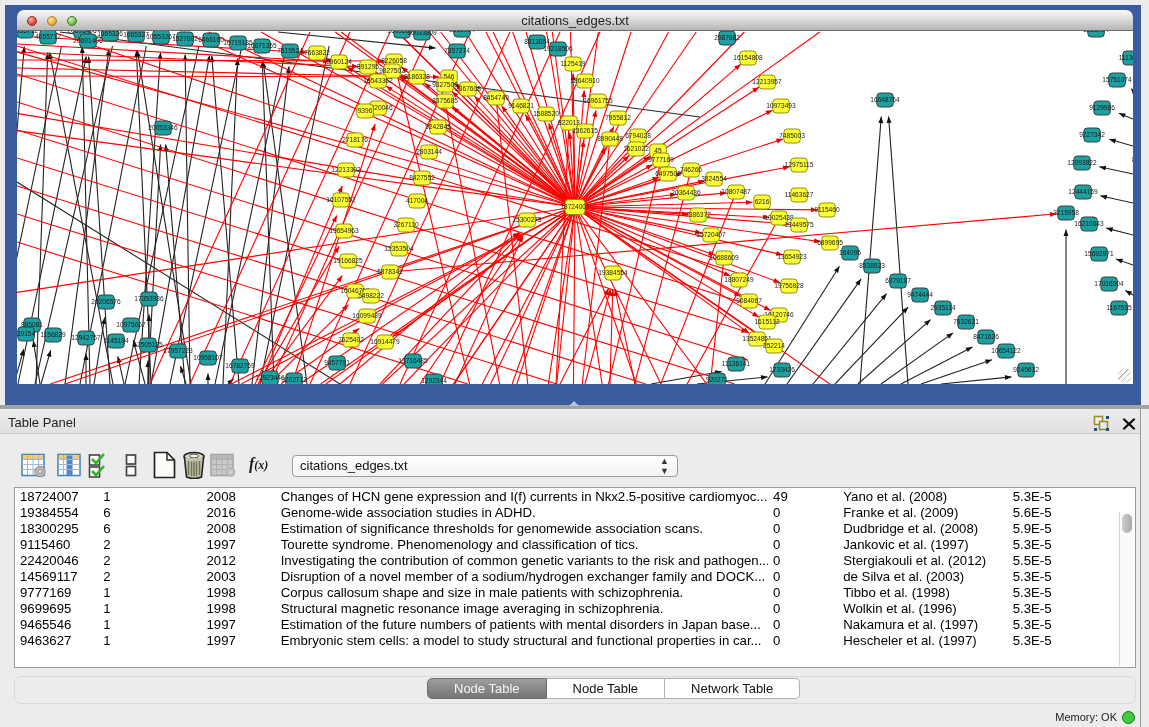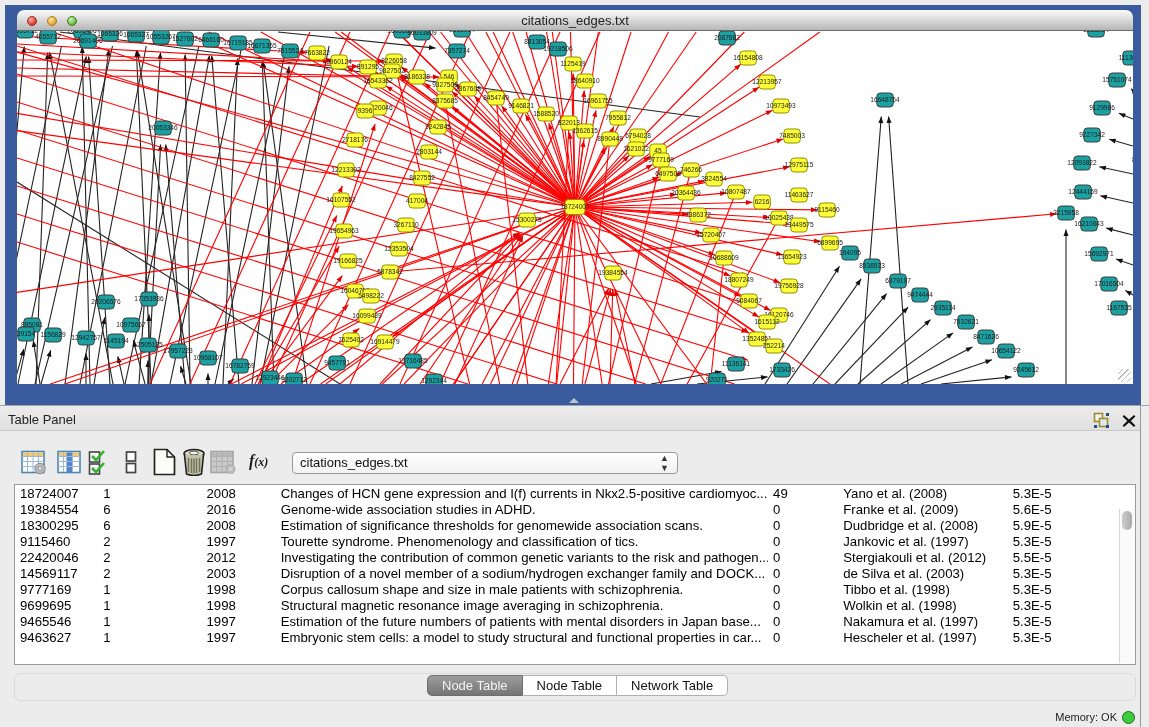--- a/index.html
+++ b/index.html
@@ -5,42 +5,42 @@
 #stage{position:relative;width:1149px;height:727px}
 #blue{position:absolute;left:5px;top:5px;width:1136px;height:400px;background:#3a5c9e}
 #win{position:absolute;left:17px;top:10px;width:1116px;height:374px}
 #titlebar{position:absolute;left:0;top:0;width:1116px;height:21px;border-radius:7px 7px 0 0;
  background:linear-gradient(#fafafa,#d6d6d6 55%,#b6b6b6);border-bottom:1px solid #6b6b6b;}
 #titlebar .tl{position:absolute;top:6px;width:10px;height:10px;border-radius:50%}
 #title{position:absolute;left:0;top:2.5px;width:100%;text-align:center;font-size:13px;color:#222}
 #canvas{position:absolute;left:0;top:21px;width:1116px;height:353px;background:#fff;overflow:hidden}
 #grip{position:absolute;right:2px;bottom:2px;width:13px;height:13px;
  background:repeating-linear-gradient(135deg,transparent 0 3px,#bbb 3px 4px)}
-#panel{position:absolute;left:0;top:405px;width:1149px;height:322px;background:#ececec;border-top:1px solid #a3a3a3}
+#panel{position:absolute;left:0;top:405px;width:1149px;height:322px;background:#ececec;border-top:4px solid #a3a3a3}
 #pbar{position:absolute;left:0;top:0;width:1149px;height:25px;background:linear-gradient(#ececec,#e0e0e0);border-bottom:1px solid #c8c8c8}
 #handle{position:absolute;left:569px;top:-8px;width:0;height:0;border-left:5px solid transparent;border-right:5px solid transparent;border-bottom:5px solid #b9c3d6}
 #ptitle{position:absolute;left:8px;top:6px;font-size:13px;color:#222}
 #pright{position:absolute;right:13px;top:5px}
 #toolbar{position:absolute;left:0px;top:38px;height:40px;width:300px}
 .ticon{position:absolute}
 #combo{position:absolute;left:292px;top:46px;width:386px;height:22px;border:1px solid #9a9a9a;border-radius:4px;
  background:linear-gradient(#ffffff,#f2f2f2);font-size:13px;color:#111;line-height:20px;padding-left:7px}
 #combo .arr{position:absolute;right:8px;top:0;font-size:9px;color:#333;line-height:10px}
 #tablewrap{position:absolute;left:14px;top:78px;width:1122px;height:181px;border:1px solid #9a9a9a;background:#fff;overflow:hidden}
 table{border-collapse:collapse;table-layout:fixed;width:1078px;font-size:13.2px}
 th{height:22px;font-weight:normal;font-size:13px;color:#111;background:#b9dcec;border:1px solid #93b7c7;border-top:none}
 th.c1{background:linear-gradient(#fdfdfd,#e8e8e8);border:1px solid #b5b5b5;border-top:none;border-left:none}
 td{height:16px;padding:0 0 0 5px;color:#000;white-space:nowrap;overflow:hidden}
 .c1{width:83px}.c2{width:103px}.c3{width:74px}.c4{width:491px}.c5{width:75px}.c6{width:164px}.c7{width:85px}
 td.c6{text-align:left;padding:0}
 #vscroll{position:absolute;right:1px;top:24px;width:15px;height:154px;background:#fafafa;border-left:1px solid #d5d5d5}
 #vthumb{position:absolute;left:2px;top:2px;width:10px;height:19px;background:linear-gradient(90deg,#ccc,#aaa);border-radius:5px}
 #footer{position:absolute;left:14px;top:267px;width:1122px;height:28px;border:1px solid #d9d9d9;border-radius:7px}
 #segs{position:absolute;left:427px;top:269px;height:21px;display:flex;font-size:13px}
-#segs div{height:21px;line-height:20px;padding:0 14px;border:1px solid #b0b0b0;border-left:none;background:#fff;color:#111}
+#segs div{height:21px;line-height:20px;padding:0 26px;border:1px solid #b0b0b0;border-left:none;background:#fff;color:#111}
 #segs div.first{border-left:1px solid #b0b0b0;border-radius:5px 0 0 5px}
 #segs div.last{border-radius:0 5px 5px 0}
 #segs div.sel{background:linear-gradient(#9d9d9d,#757575);color:#f4f4f4;border-color:#6e6e6e}
 #memory{position:absolute;right:14px;bottom:3px;font-size:11px;color:#222}
 #memory .dot{display:inline-block;width:13px;height:13px;border-radius:50%;background:#3ecb3e;border:1.5px solid #1b6e1b;vertical-align:-3px;margin-left:5px}
 #rstrip{position:absolute;right:0;top:0;width:9px;height:322px;background:#ececec;border-left:1px solid #999}
 .icon{display:inline-block;vertical-align:middle}
 </style></head>
 <body>
 <div id="stage">
@@ -810,21 +810,21 @@
               <td class="c5">0</td>
               <td class="c6">Tibbo et al. (1998)</td>
               <td class="c7">5.3E-5</td>
             </tr>
 <tr>
               <td class="c1">9699695</td>
               <td class="c2">1</td>
               <td class="c3">1998</td>
               <td class="c4">Structural magnetic resonance image averaging in schizophrenia.</td>
               <td class="c5">0</td>
-              <td class="c6">Wolkin et al. (1998)</td>
+              <td class="c6">Wolkin et al. (1996)</td>
               <td class="c7">5.3E-5</td>
             </tr>
 <tr>
               <td class="c1">9465546</td>
               <td class="c2">1</td>
               <td class="c3">1997</td>
               <td class="c4">Estimation of the future numbers of patients with mental disorders in Japan base...</td>
               <td class="c5">0</td>
               <td class="c6">Nakamura et al. (1997)</td>
               <td class="c7">5.3E-5</td>

